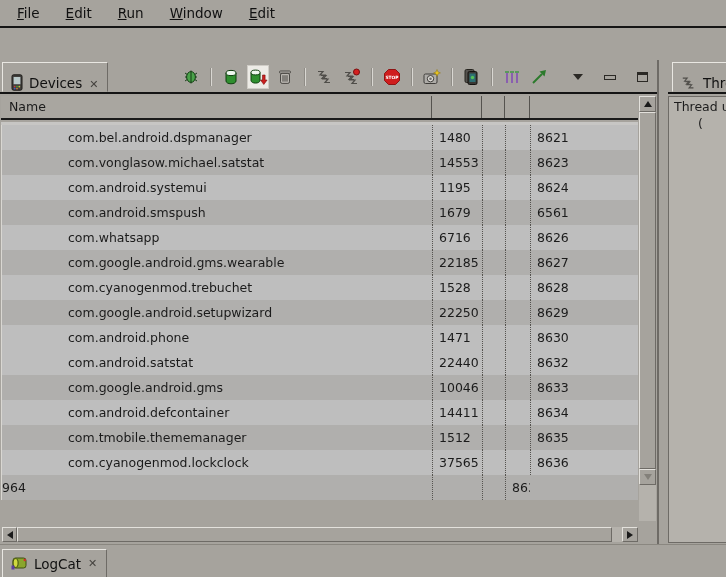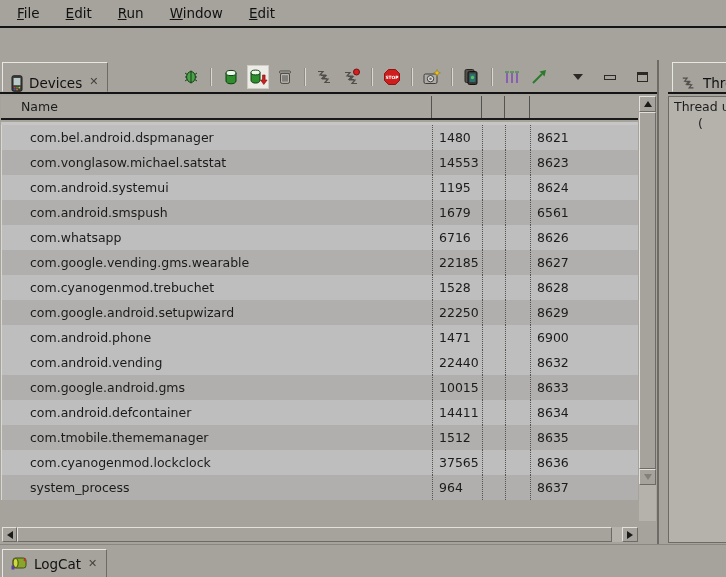--- a/index.html
+++ b/index.html
@@ -11,49 +11,49 @@
   #menubar { position:absolute; left:0; top:0; width:726px; height:28px;
              border-bottom:2px solid #151515; display:flex; align-items:center; padding-left:4px; }
   .menu-item { display:inline-block; padding:2px 13px; font-size:13.5px; color:#111; cursor:default; }
   .menu-item::first-letter { text-decoration:underline; }
 
   
   #devices-view { position:absolute; left:0; top:60px; width:659px; height:485px;
                   border-right:2px solid #6e6b66; }
   .tabbar-line { position:absolute; left:0; top:32px; width:100%; height:2px; background:#141414; }
 
-  .view-tab { position:absolute; top:2px; height:30px; display:flex; align-items:flex-start; gap:6px;
-              padding:12px 8px; border:1px solid; border-color:#e9e7e2 #6e6b66 transparent #e9e7e2; }
+  .view-tab { position:absolute; top:2px; height:30px; display:flex; align-items:flex-end; gap:6px;
+              padding:0 8px; border:1px solid; border-color:#e9e7e2 #6e6b66 transparent #e9e7e2; }
   .view-tab .tab-label { font-size:13.5px; color:#111; }
   .tab-close { font-size:11px; color:#45433f; padding:0 1px; cursor:default; }
 
   
   #devices-toolbar { position:absolute; right:5px; top:2px; height:30px; display:flex; align-items:center; gap:7px; }
   .tbtn { width:20px; height:22px; display:flex; align-items:center; justify-content:center; }
   .tbtn.hl { background:#edebe6; box-shadow:0 0 0 1px #cfccc6; }
   .tsep { width:2px; height:18px; border-left:1px solid #8f8c86; border-right:1px solid #d9d7d2; margin:0 2px; }
   .wctl { display:flex; align-items:center; gap:12px; margin-left:12px; }
   .min-glyph { width:12px; height:5px; border:1px solid #2b2925; }
   .max-glyph { width:11px; height:10px; border:1px solid #2b2925; border-top:3px solid #2b2925; }
 
   
   #table-header { position:absolute; left:1px; top:36px; width:637px; height:24px; background:#a9a6a0;
                   border-bottom:2px solid #1a1a1a; display:grid; grid-template-columns:430px 50px 23px 25px 1fr; }
-  #table-header .hcell { font-size:12.5px; color:#1b1b1b; line-height:22px; padding-left:20px; }
+  #table-header .hcell { font-size:12.5px; color:#1b1b1b; line-height:22px; padding-left:8px; }
   #table-header .hcell + .hcell { border-left:1px solid #55534f; padding-left:0; }
 
   .table-gap { position:absolute; left:1px; top:62px; width:637px; height:3px; background:#c7c6c4; }
 
   
   #process-table-body { position:absolute; left:1px; top:65px; width:637px; border-left:1px solid #d9d7d2; }
   .prow { display:grid; grid-template-columns:430px 50px 23px 25px 1fr; height:25px; cursor:default; }
   .prow.even { background:#bebebe; }
   .prow.odd  { background:#b0afad; }
   .pcell { font-size:12.5px; color:#1b1b1b; line-height:25px; white-space:nowrap; overflow:hidden; }
-  .pcell.name { padding-left:28px; }
+  .pcell.name { padding-left:66px; }
   .pcell + .pcell { border-left:1px dotted #55534f; padding-left:6px; }
   .prow.selected { background:#8e8b85; position:relative; z-index:3; outline:3px solid #f2f1ee; }
   .prow.selected .pcell { color:#f6f6f5; }
 
   
   .sb-btn { position:absolute; background:#a6a39d; border:1px solid;
             border-color:#e3e1dc #6e6b66 #6e6b66 #e3e1dc; display:flex; align-items:center; justify-content:center; }
   .sb-thumb { position:absolute; background:#a6a39d; border:1px solid; border-color:#e3e1dc #6e6b66 #6e6b66 #e3e1dc; }
   #vsb-track { position:absolute; left:639px; top:36px; width:17px; height:425px; background:#b5b2ac; }
   #vsb-up   { left:639px; top:36px;  width:17px; height:16px; }
@@ -270,21 +270,21 @@
     <div class="pcell">6561</div>
   </div>
         <div class="prow even">
     <div class="pcell name">com.whatsapp</div>
     <div class="pcell">6716</div>
     <div class="pcell"></div>
     <div class="pcell"></div>
     <div class="pcell">8626</div>
   </div>
         <div class="prow odd">
-    <div class="pcell name">com.google.vending.gms.wearable</div>
+    <div class="pcell name">com.google.android.gms.wearable</div>
     <div class="pcell">22185</div>
     <div class="pcell"></div>
     <div class="pcell"></div>
     <div class="pcell">8627</div>
   </div>
         <div class="prow even">
     <div class="pcell name">com.cyanogenmod.trebuchet</div>
     <div class="pcell">1528</div>
     <div class="pcell"></div>
     <div class="pcell"></div>
@@ -295,32 +295,32 @@
     <div class="pcell">22250</div>
     <div class="pcell"></div>
     <div class="pcell"></div>
     <div class="pcell">8629</div>
   </div>
         <div class="prow even">
     <div class="pcell name">com.android.phone</div>
     <div class="pcell">1471</div>
     <div class="pcell"></div>
     <div class="pcell"></div>
-    <div class="pcell">6900</div>
-  </div>
-        <div class="prow even">
-    <div class="pcell name">com.android.vending</div>
+    <div class="pcell">8630</div>
+  </div>
+        <div class="prow even">
+    <div class="pcell name">com.android.satstat</div>
     <div class="pcell">22440</div>
     <div class="pcell"></div>
     <div class="pcell"></div>
     <div class="pcell">8632</div>
   </div>
         <div class="prow odd">
     <div class="pcell name">com.google.android.gms</div>
-    <div class="pcell">10015</div>
+    <div class="pcell">10046</div>
     <div class="pcell"></div>
     <div class="pcell"></div>
     <div class="pcell">8633</div>
   </div>
         <div class="prow even">
     <div class="pcell name">com.android.defcontainer</div>
     <div class="pcell">14411</div>
     <div class="pcell"></div>
     <div class="pcell"></div>
     <div class="pcell">8634</div>
@@ -333,21 +333,20 @@
     <div class="pcell">8635</div>
   </div>
         <div class="prow even">
     <div class="pcell name">com.cyanogenmod.lockclock</div>
     <div class="pcell">37565</div>
     <div class="pcell"></div>
     <div class="pcell"></div>
     <div class="pcell">8636</div>
   </div>
         <div class="prow odd">
-    <div class="pcell name">system_process</div>
     <div class="pcell">964</div>
     <div class="pcell"></div>
     <div class="pcell"></div>
     <div class="pcell">8637</div>
   </div>
       </div>
 
     <div id="vsb-track"></div>
     <div id="vsb-thumb" class="sb-thumb"></div>
     <div id="vsb-up" class="sb-btn">

